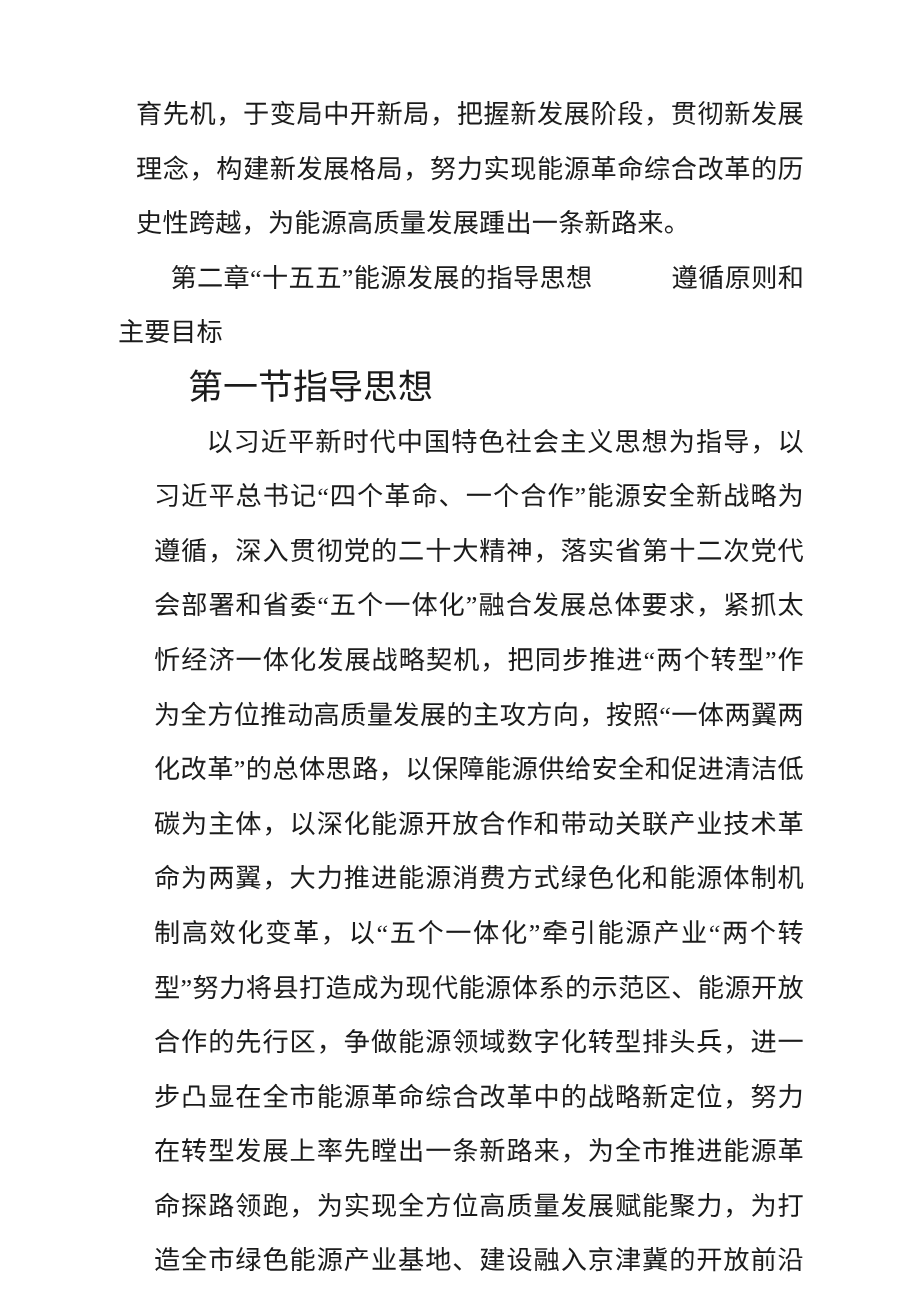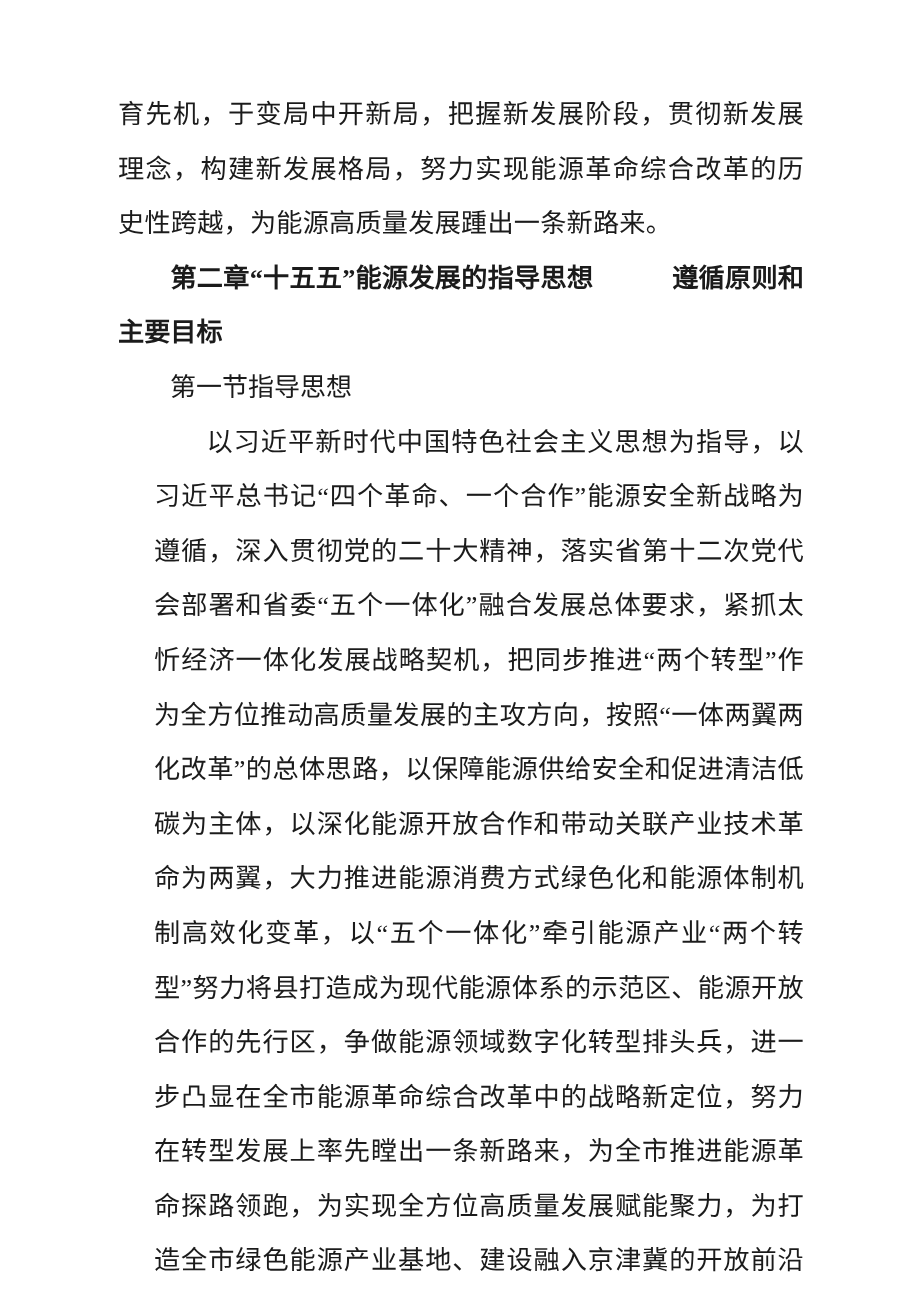--- a/index.html
+++ b/index.html
@@ -38,36 +38,36 @@
     margin: 0;
     word-break: break-all;
     -webkit-font-smoothing: antialiased;
   }
   .para.indent {
     text-indent: 2em;
     margin-left: 36px;
   }
   .para.cont {
     text-indent: 0;
+    margin-left: 18px;
   }
   
   .heading-chapter {
     font-size: 26.2px;
     line-height: 54.6px;
     color: #1b1b1b;
     text-align: justify;
     text-justify: inter-character;
     text-align-last: left;
     text-indent: 2em;
     margin: 0;
     word-break: break-all;
-    font-weight: bold;
   }
   .heading-section {
-    font-size: 26px;
+    font-size: 35px;
     line-height: 54.6px;
     color: #1b1b1b;
     text-indent: 2em;
     margin: 0;
     white-space: nowrap;
   }
   .gap-wide {
     display: inline-block;
     width: 3em;
   }

